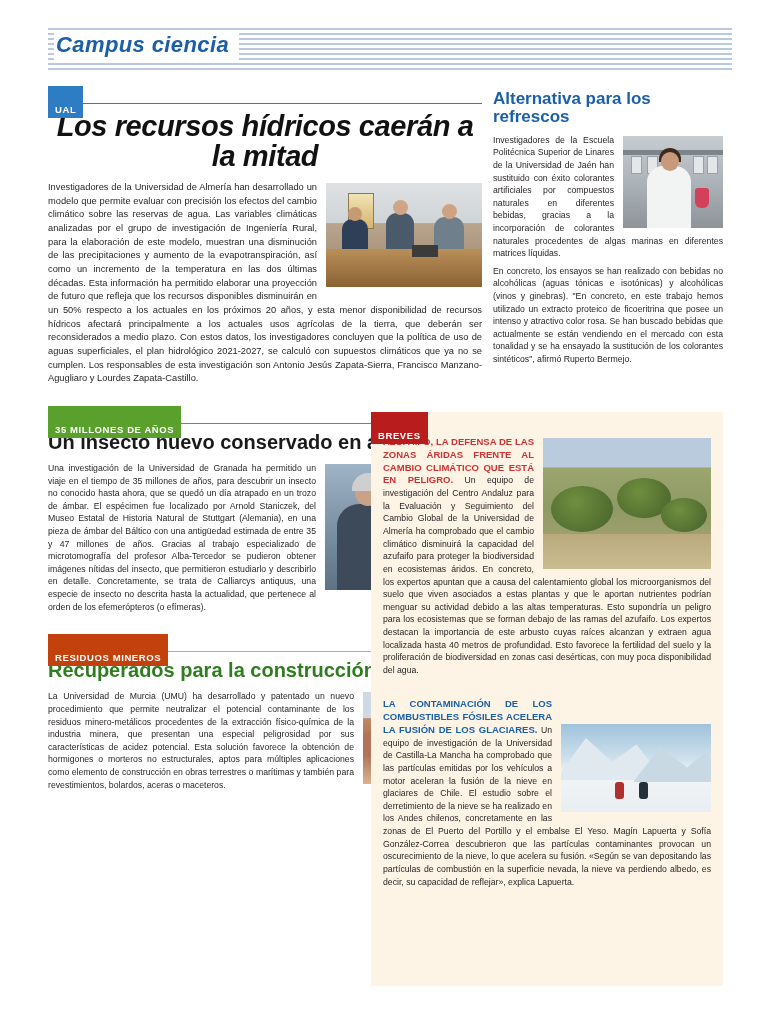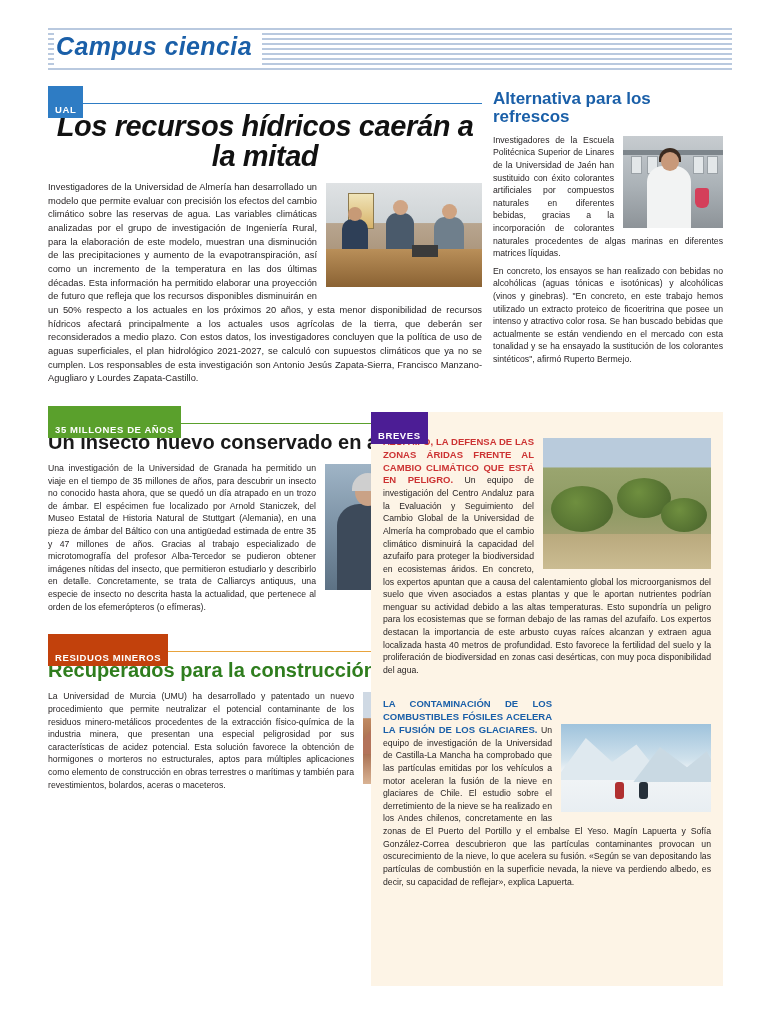--- a/index.html
+++ b/index.html
@@ -36,21 +36,21 @@
     height: 44px;
     background: repeating-linear-gradient(
       to bottom,
       #b9c9df 0px, #b9c9df 2px,
       #ffffff 2px, #ffffff 5px
     );
   }
   .masthead-title {
     position: absolute;
     left: 6px; top: 2px;
-    font-size: 25px;
+    font-size: 22px;
     font-weight: bold;
     font-style: italic;
     letter-spacing: 0.4px;
     color: #1a5fa8;
     background: #ffffff;
     padding: 2px 10px 4px 2px;
   }
 
   
   .col-left {
@@ -70,21 +70,21 @@
     font-size: 9.5px;
     font-weight: bold;
     letter-spacing: 0.6px;
     color: #ffffff;
     padding: 18px 7px 3px 7px;
     text-transform: uppercase;
   }
   .kicker-blue { background: #2e7cc4; }
   .kicker-green { background: #5aa02c; }
   .kicker-orange { background: #c2410c; }
-  .kicker-red { background: #4c1d95; }
+  .kicker-red { background: #b91c1c; }
   .kicker-teal { background: #1a9ba1; }
 
   .kicker-row {
     position: relative;
     border-bottom: 1.5px solid #2e7cc4;
     height: 17px;
     margin-bottom: 8px;
   }
   .kicker-row.green { border-bottom-color: #5aa02c; }
   .kicker-row.orange { border-bottom-color: #e8a33d; }

